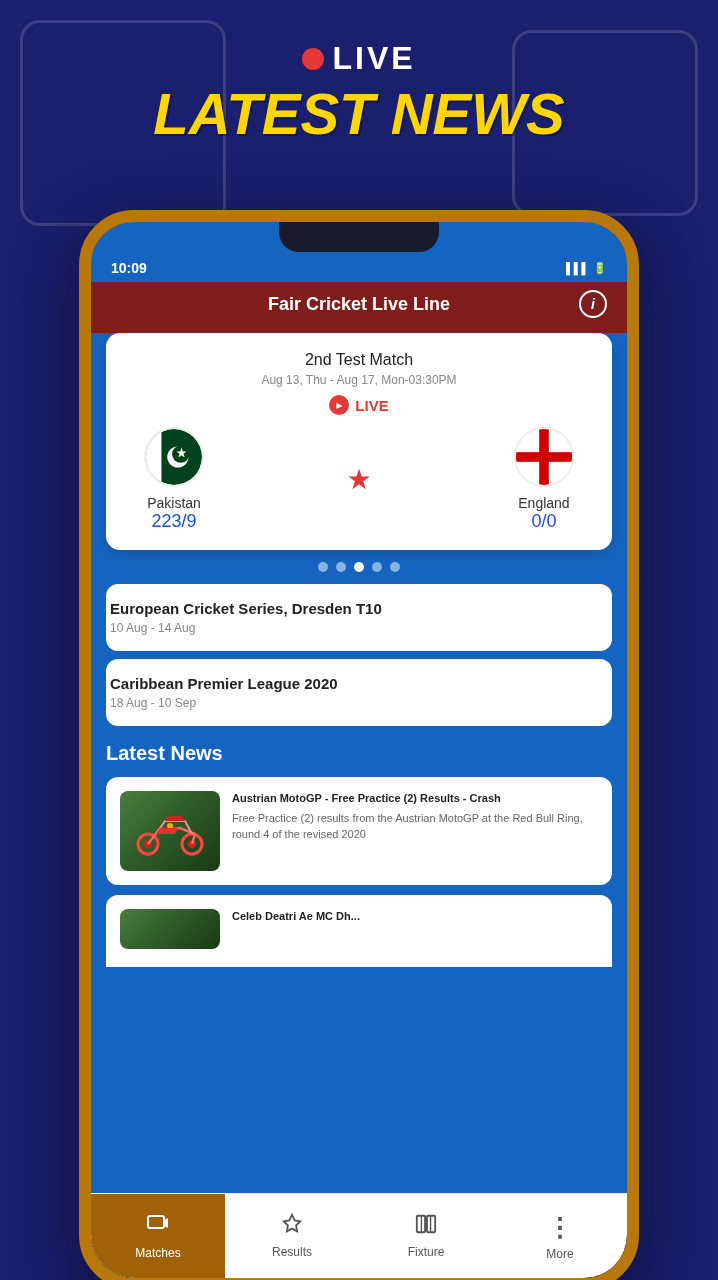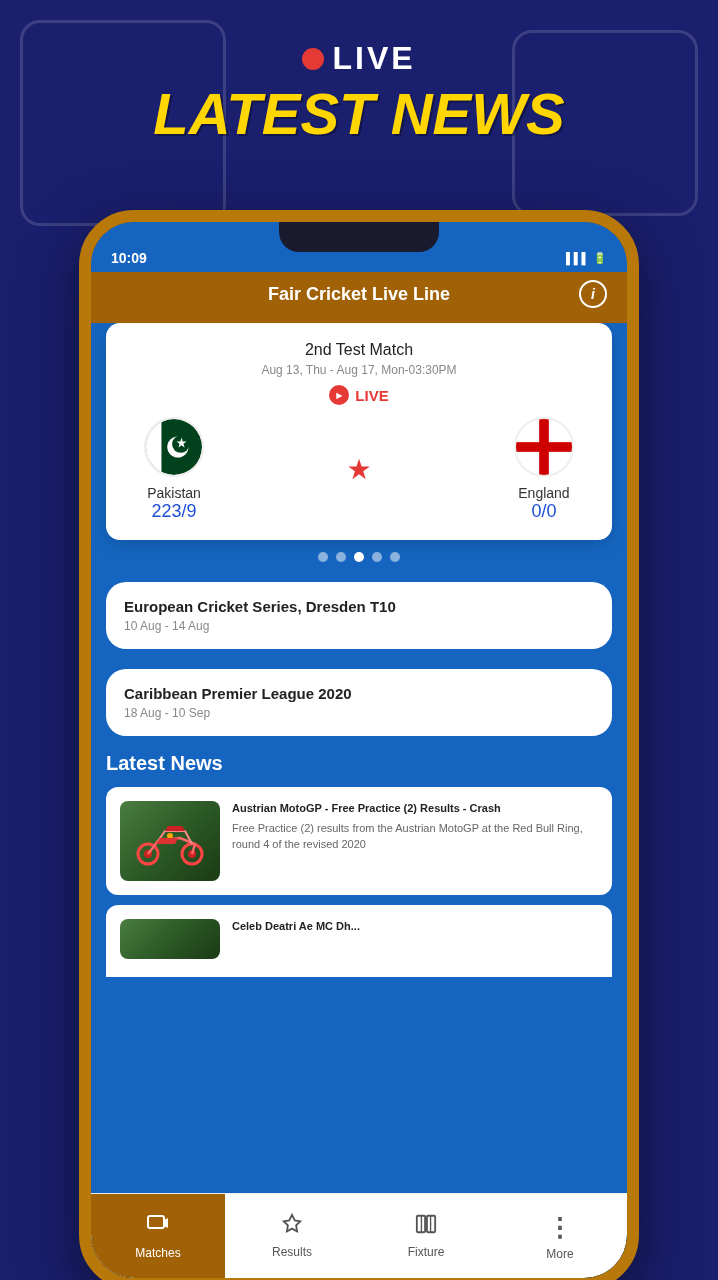--- a/index.html
+++ b/index.html
@@ -112,37 +112,38 @@
     
     .status-bar {
       height: 50px;
       background: #1565c0;
       display: flex;
       align-items: center;
       justify-content: space-between;
       padding: 22px 20px 0;
       position: relative;
       z-index: 5;
+      margin-top: 10px;
     }
     .status-time {
       color: white;
       font-size: 14px;
       font-weight: 600;
     }
     .status-icons {
       display: flex;
       align-items: center;
       gap: 4px;
       color: white;
       font-size: 11px;
     }
 
     
     .app-header {
-      background: #a16207;
+      background: #7f1d1d;
       padding: 8px 20px 15px;
       display: flex;
       align-items: center;
       justify-content: space-between;
     }
     .app-title {
       color: white;
       font-size: 18px;
       font-weight: 600;
       flex: 1;
@@ -261,24 +262,23 @@
       border-radius: 50%;
       background: rgba(255,255,255,0.5);
     }
     .dot.active {
       background: white;
     }
 
     
     .series-card {
       background: white;
-      border-radius: 20px;
-      padding: 16px 18px;
+      border-radius: 12px;
+      padding: 16px 4px;
       margin-bottom: 8px;
-      margin-top: 20px;
     }
     .series-name {
       font-size: 15px;
       font-weight: 600;
       color: #222;
       margin-bottom: 4px;
     }
     .series-dates {
       font-size: 12px;
       color: #888;

